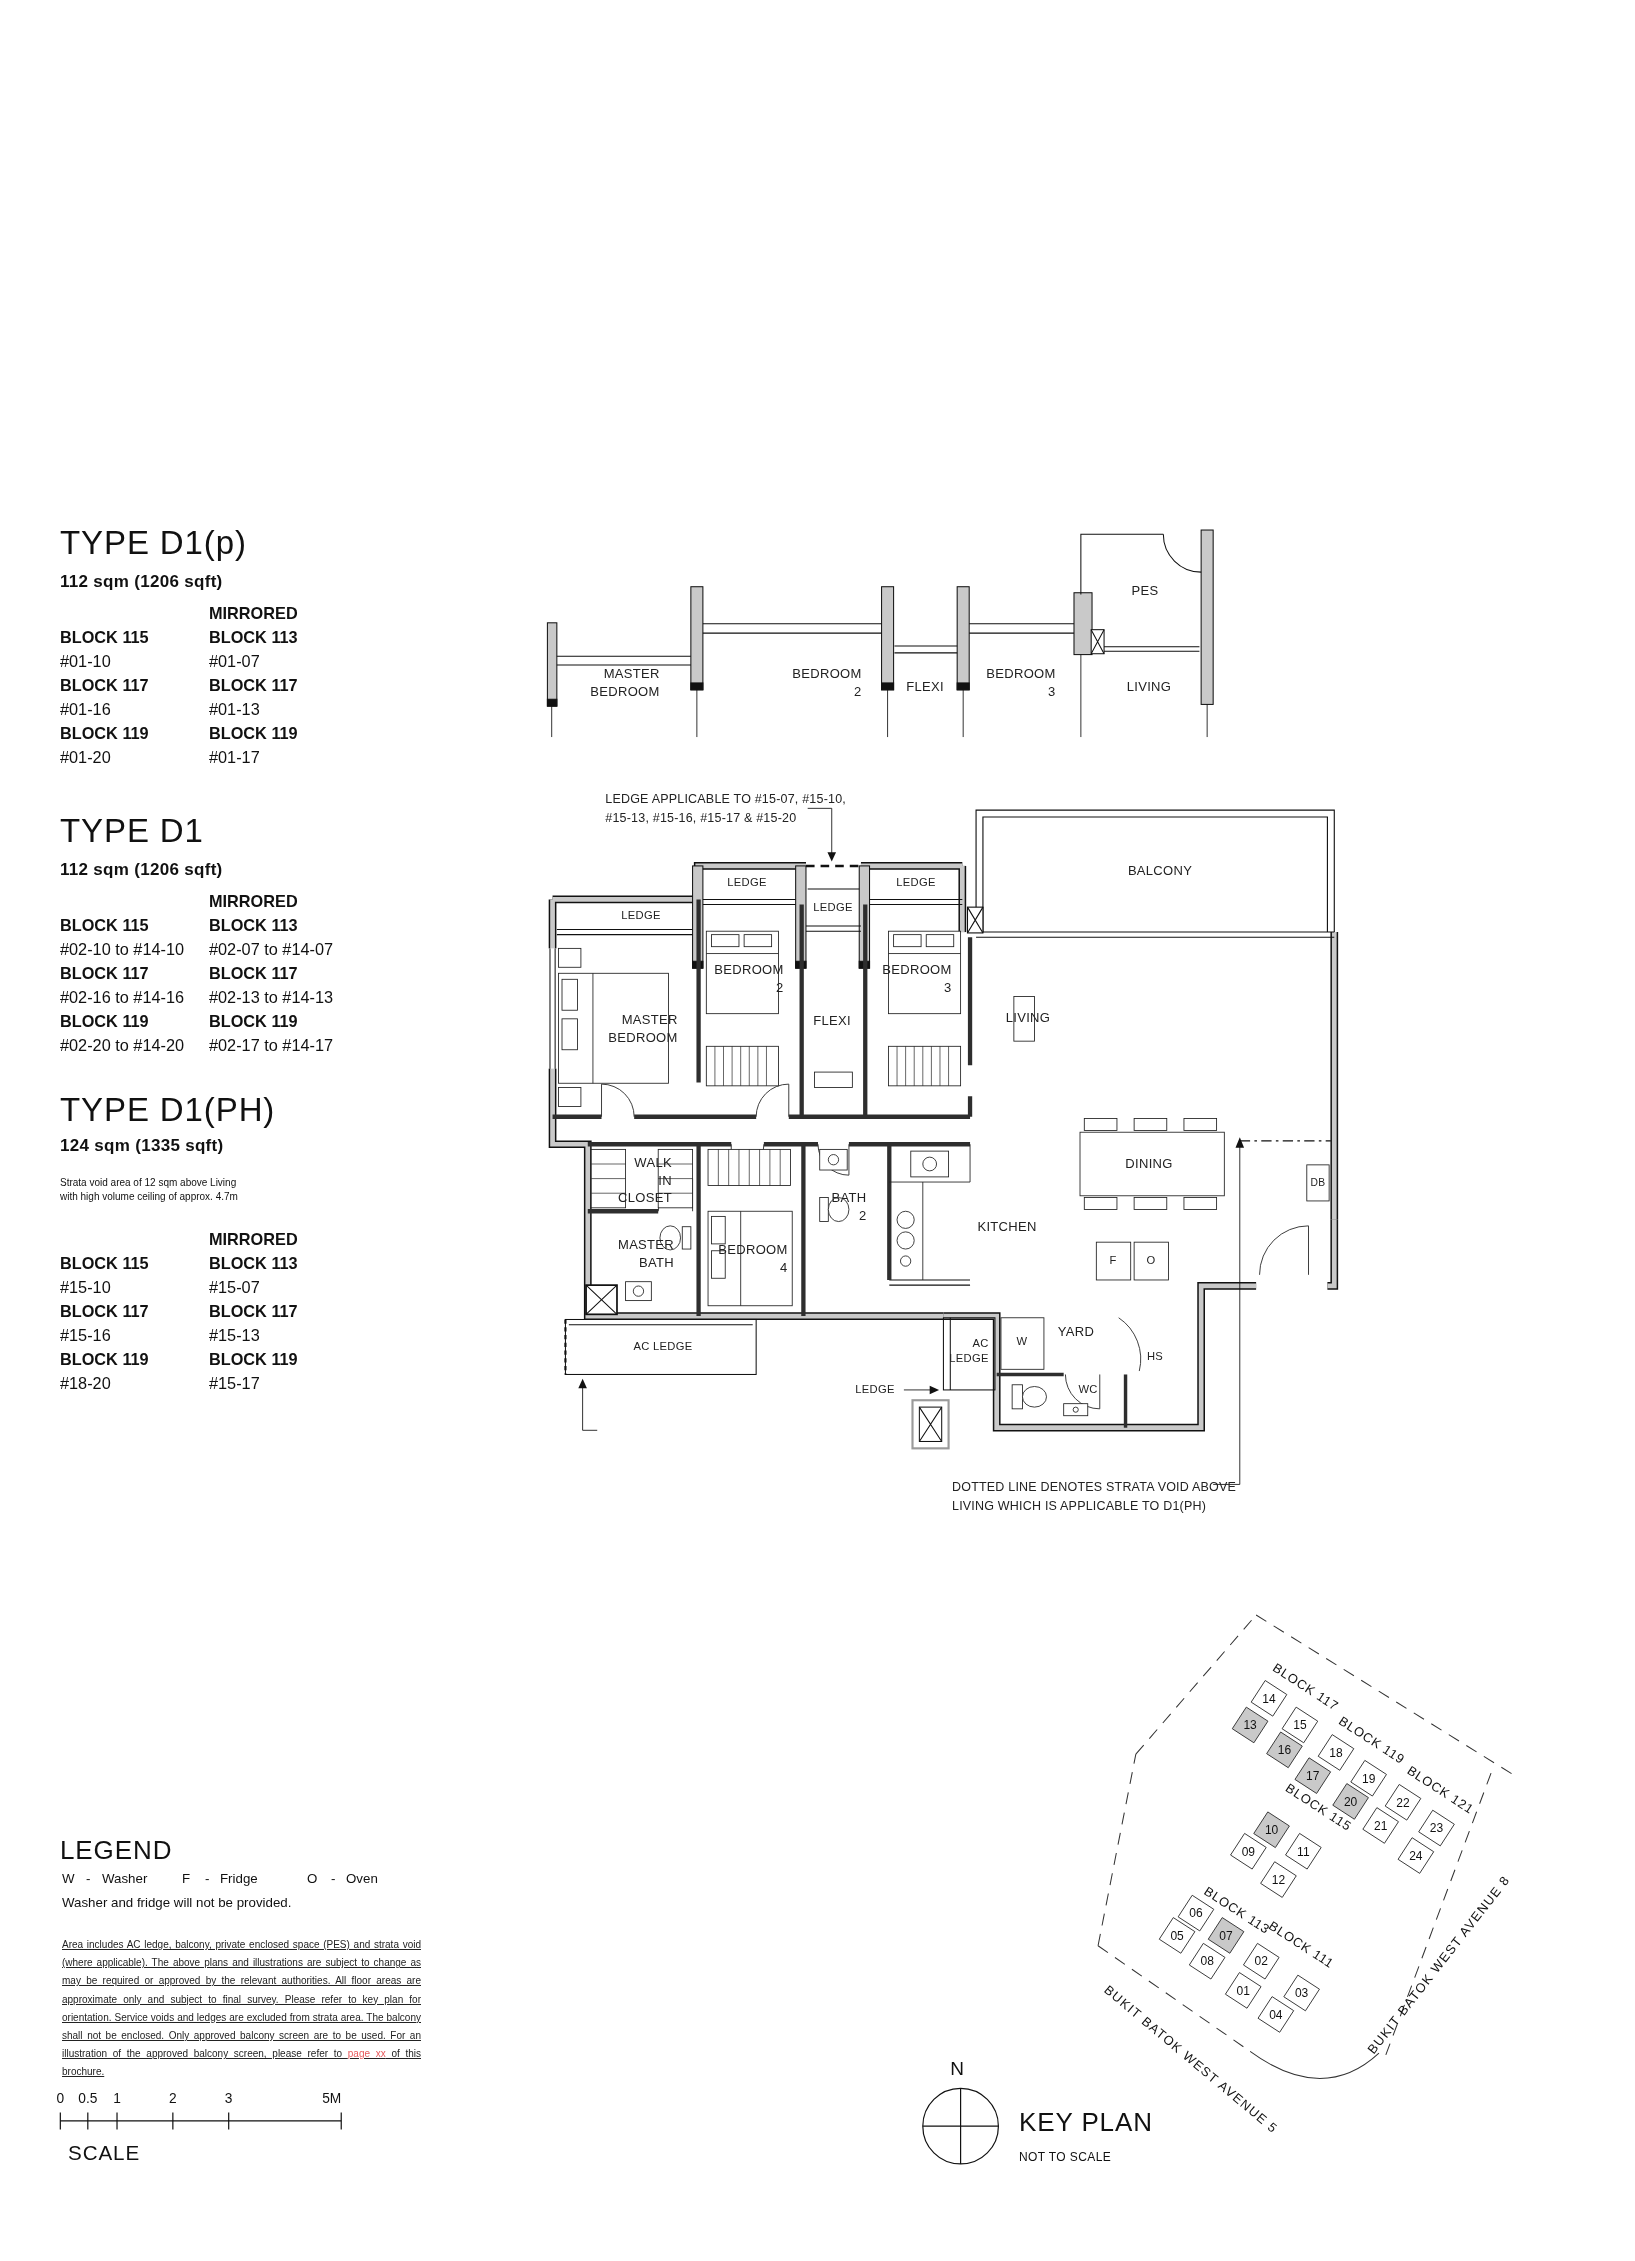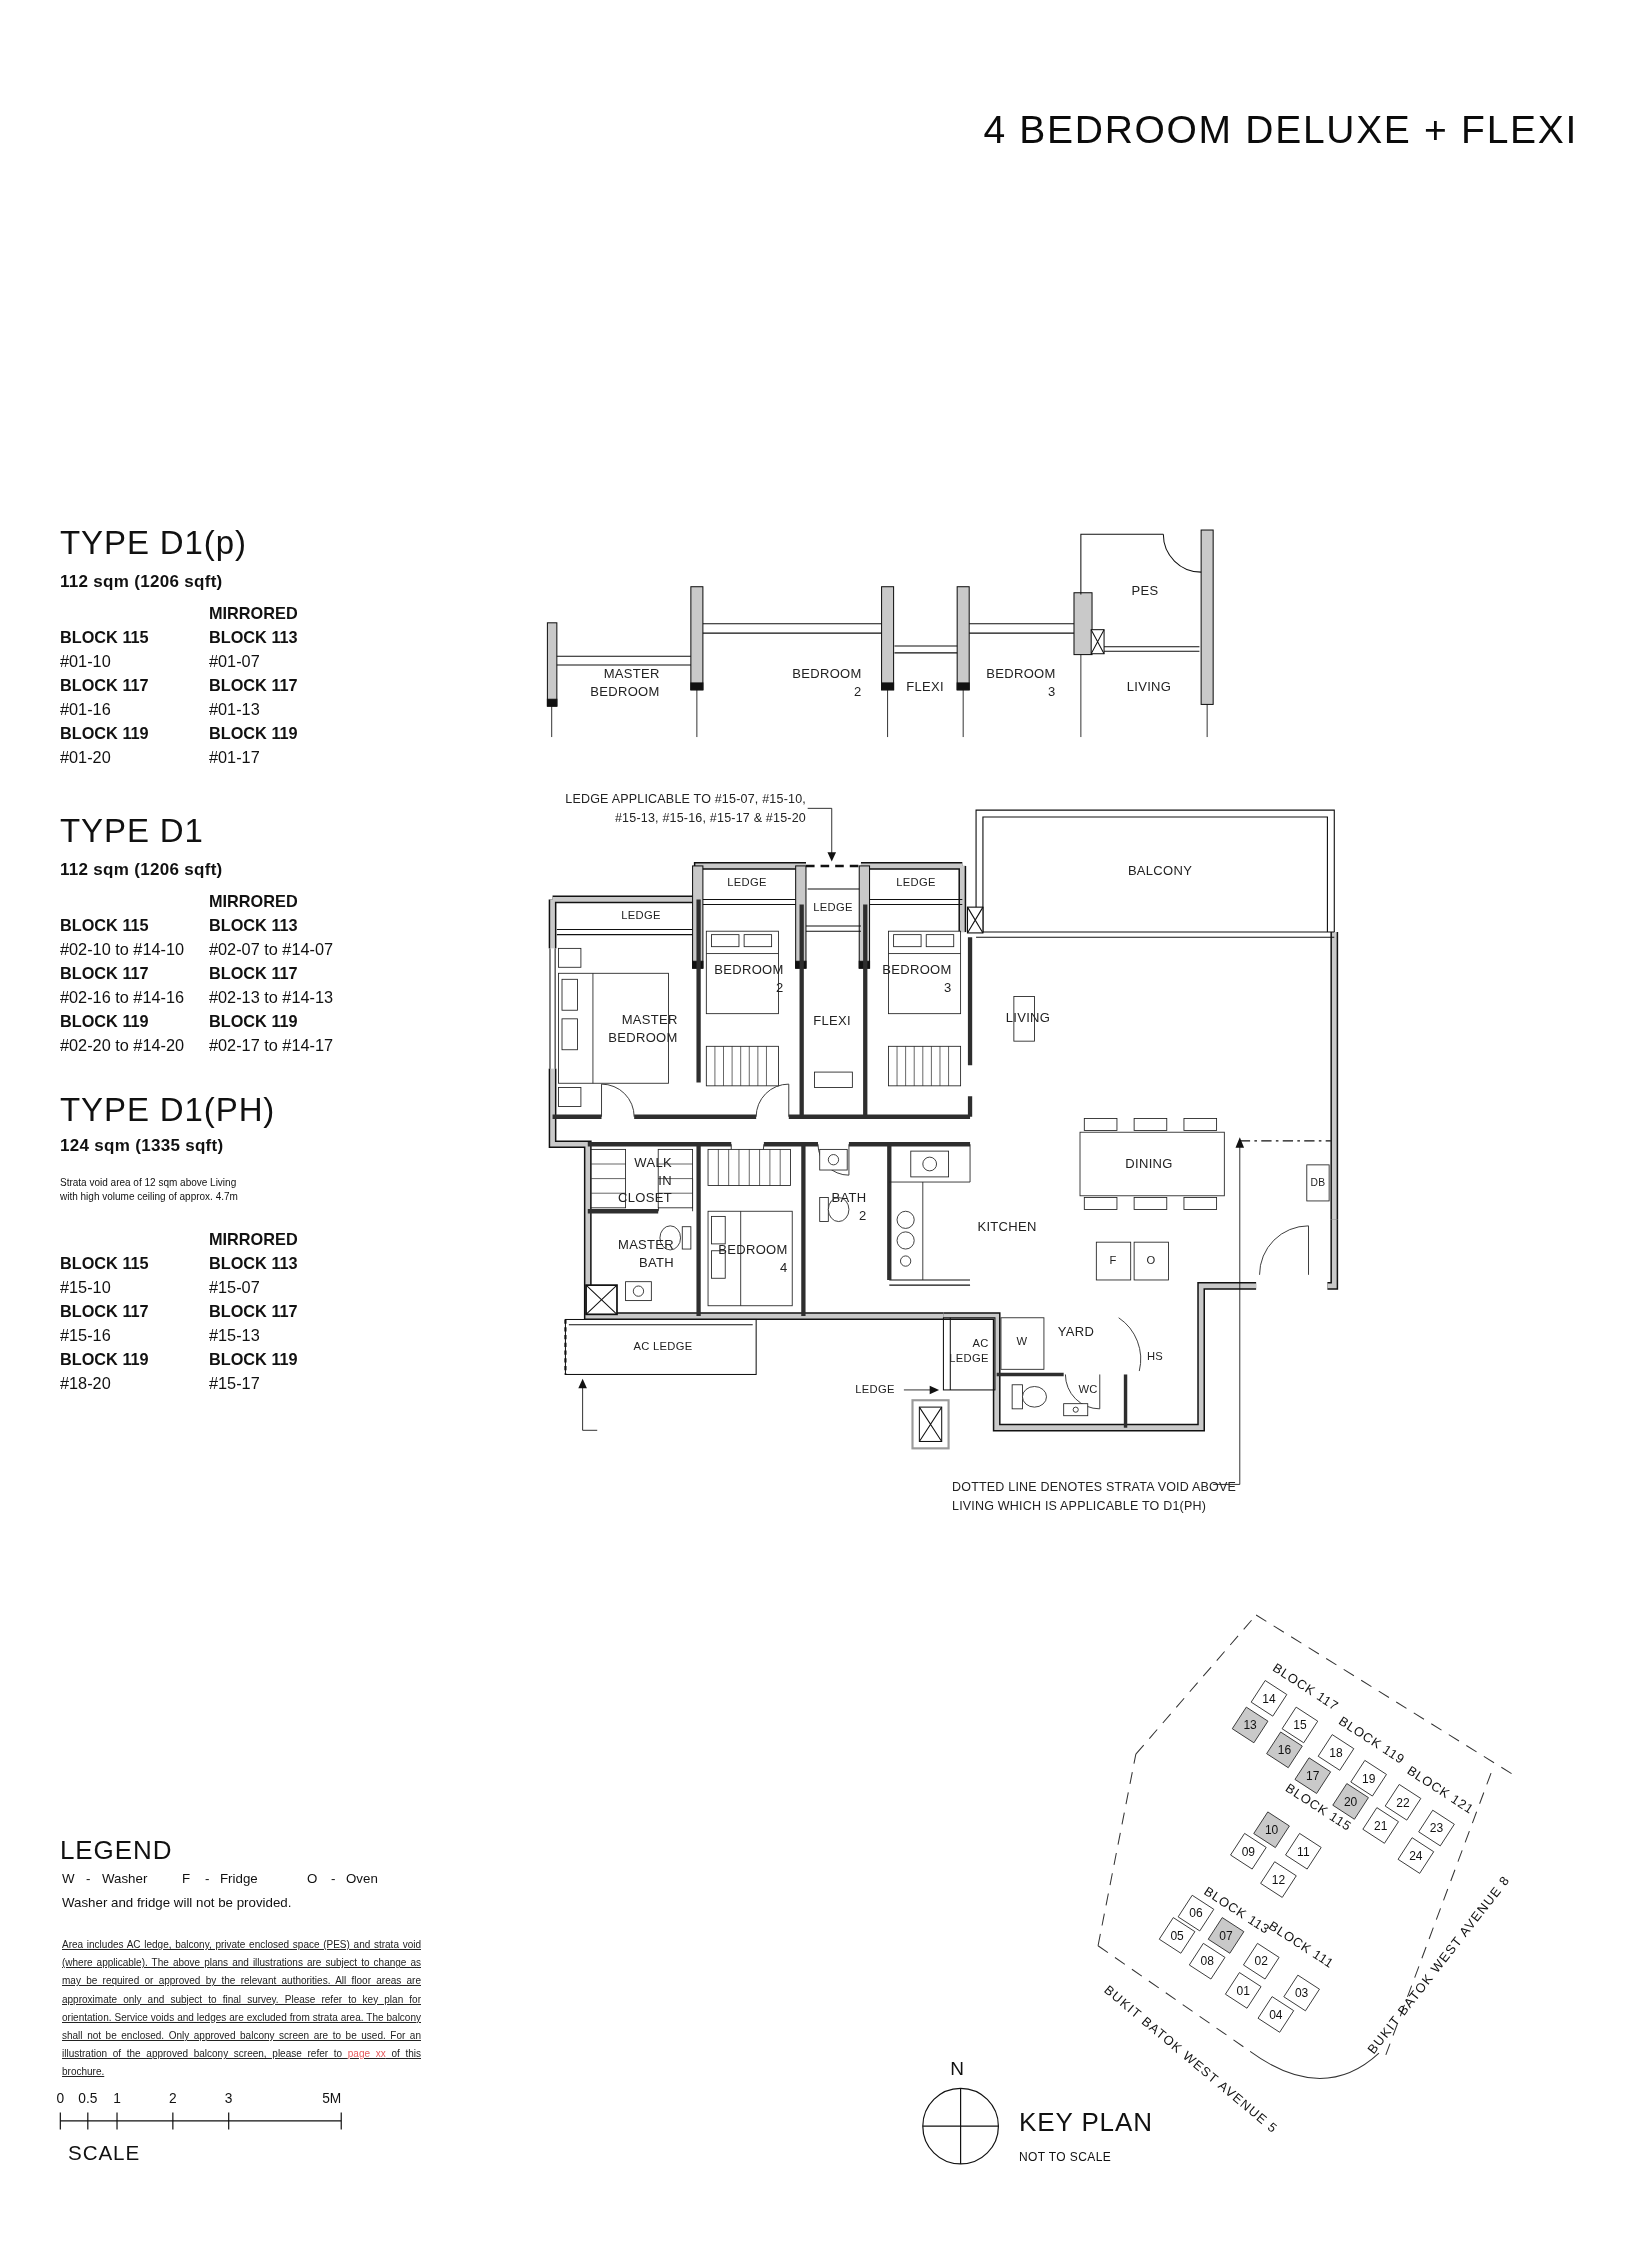--- a/index.html
+++ b/index.html
@@ -345,21 +345,20 @@
           <line x1="201" y1="2459" x2="201" y2="2479"></line>
           <text x="201" y="2448" text-anchor="middle" font-size="16" fill="#111" stroke="none">2</text>
           <line x1="266" y1="2459" x2="266" y2="2479"></line>
           <text x="266" y="2448" text-anchor="middle" font-size="16" fill="#111" stroke="none">3</text>
           <line x1="397" y1="2459" x2="397" y2="2479"></line>
           <text x="397" y="2448" text-anchor="end" font-size="16" fill="#111" stroke="none">5M</text>
         </g>
     </g>
   </svg>
 
-  <div class="page-title">4 BEDROOM DELUXE + FLEXI</div>
 
   <div class="type-block" style="top:526px">
     <div class="type-title">TYPE D1(p)</div>
     <div class="type-area">112 sqm (1206 sqft)</div>
     <div class="type-cols">
       <div class="col">
         <div class="mir sp">M</div>
         <div class="trow b">BLOCK 115</div>
         <div class="trow">#01-10</div>
         <div class="trow b">BLOCK 117</div>
@@ -470,21 +469,21 @@
   <div class="lbl sm" style="left:1151px;top:1261px">O</div>
   <div class="lbl sm" style="left:1022px;top:1342px">W</div>
   <div class="lbl" style="left:1076px;top:1332px">YARD</div>
   <div class="lbl sm" style="left:1155px;top:1357px">HS</div>
   <div class="lbl sm" style="left:1088px;top:1390px">WC</div>
   <div class="lbl sm" style="left:663px;top:1347px">AC LEDGE</div>
   <div class="lbl sm" style="left:969px;top:1351px">AC
 LEDGE</div>
   <div class="lbl sm" style="left:875px;top:1390px">LEDGE</div>
 
-  <div class="anno right" style="left:806px;top:790px;text-align:right">LEDGE APPLICABLE TO #15-07, #15-10,
+  <div class="anno right" style="left:846px;top:790px;text-align:left">LEDGE APPLICABLE TO #15-07, #15-10,
 #15-13, #15-16, #15-17 &amp; #15-20</div>
   <div class="anno" style="left:952px;top:1478px">DOTTED LINE DENOTES STRATA VOID ABOVE
 LIVING WHICH IS APPLICABLE TO D1(PH)</div>
 
   <div class="legend-head">LEGEND</div>
   <div class="legend-row">
     <span style="left:0px">W</span>
     <span style="left:24px">-</span>
     <span style="left:40px">Washer</span>
     <span style="left:120px">F</span>

